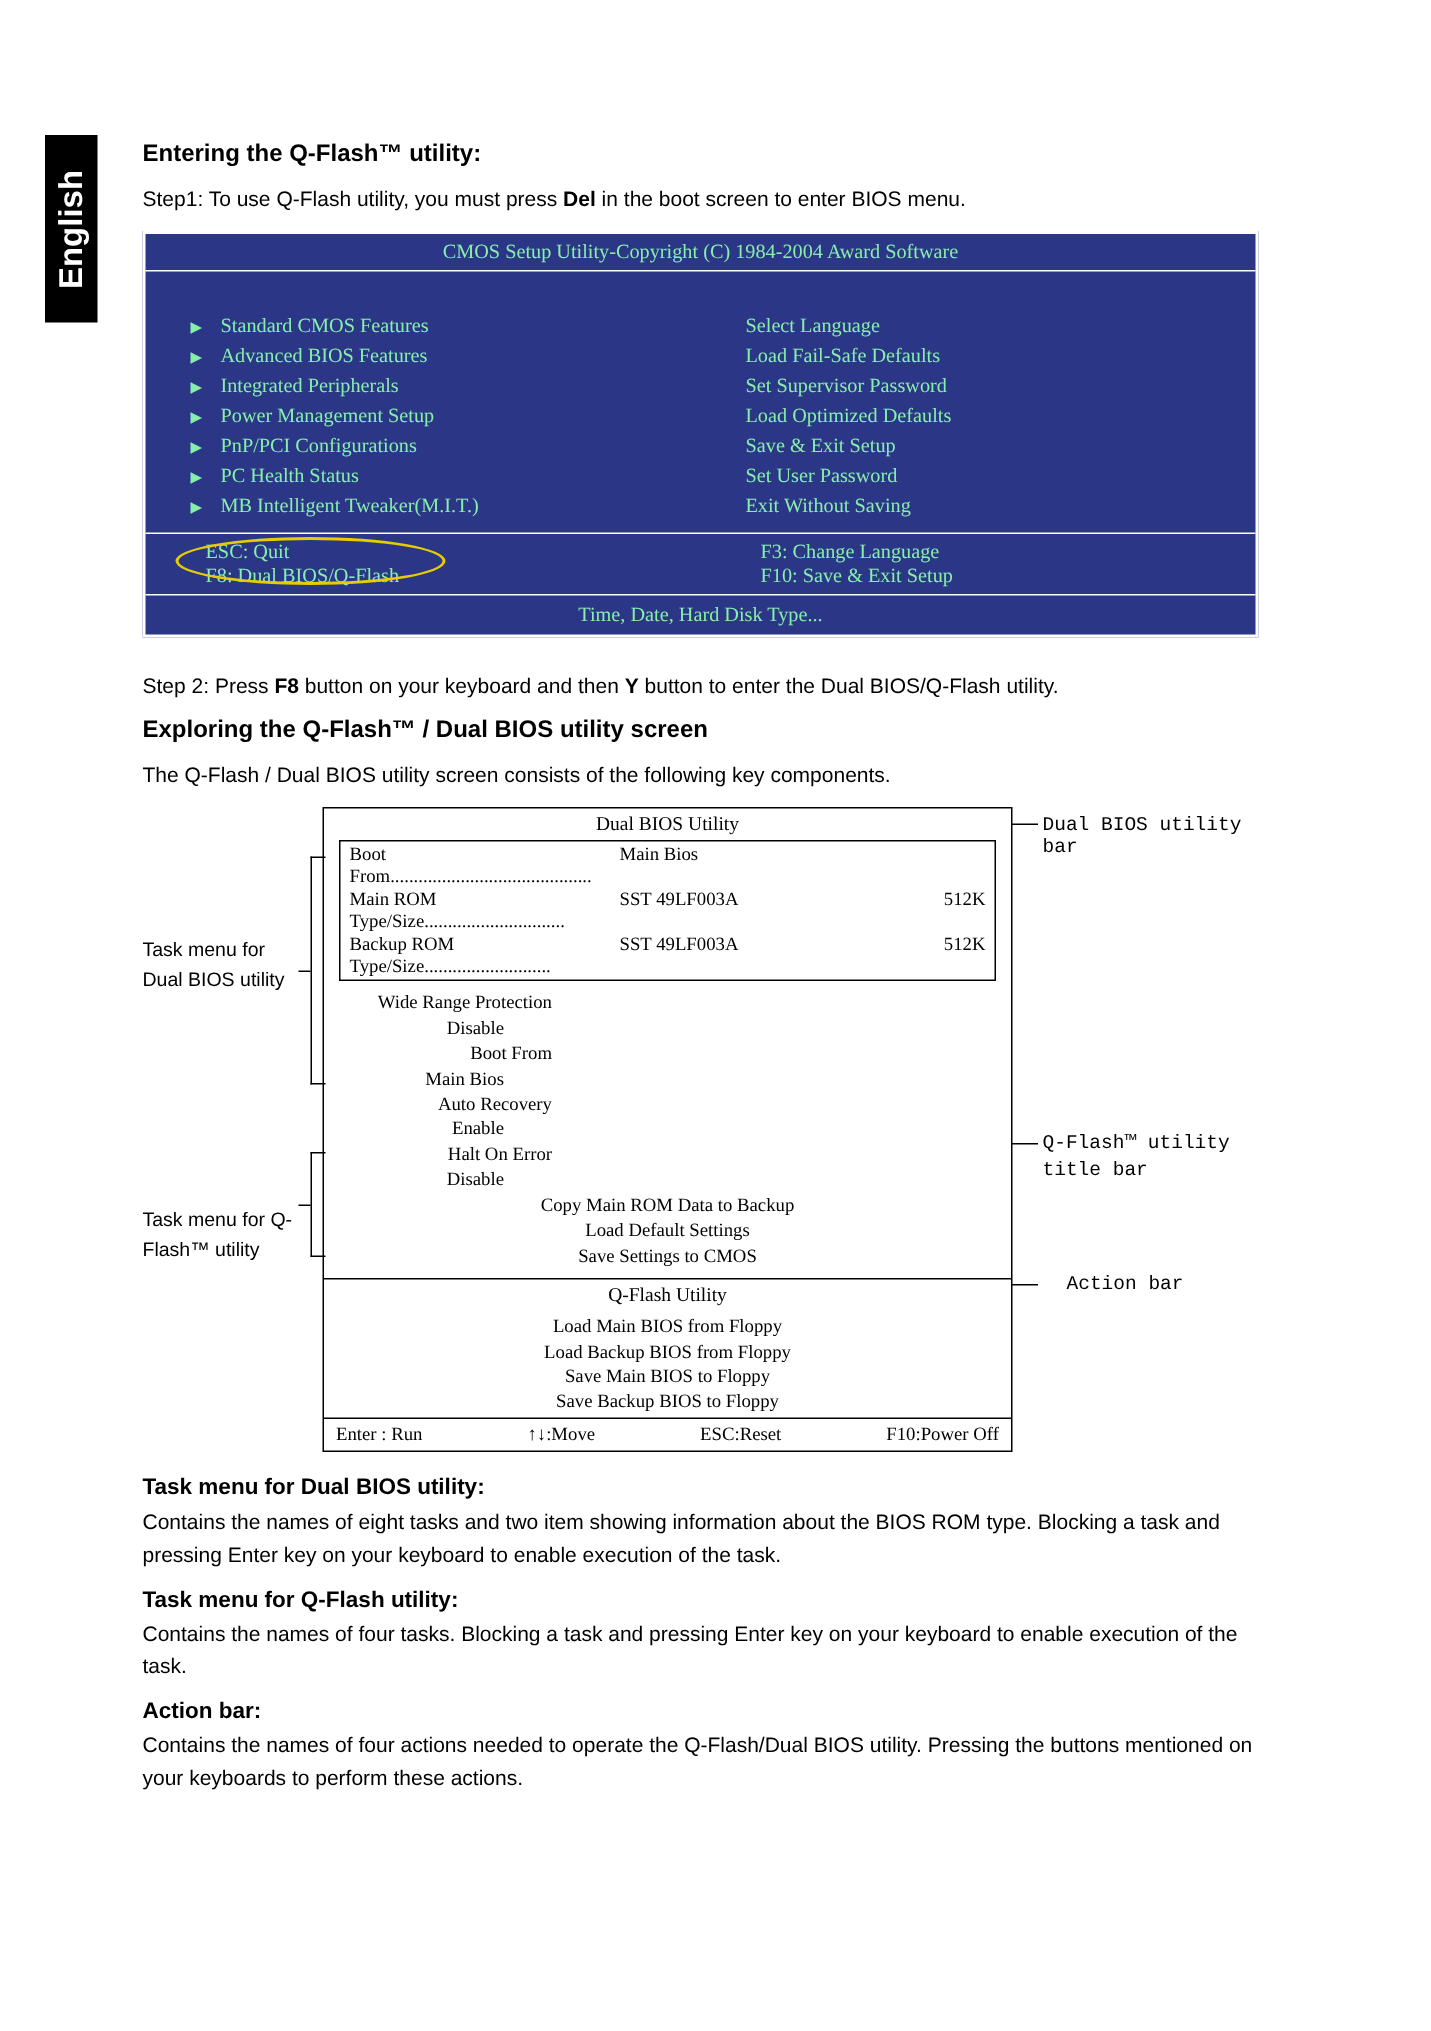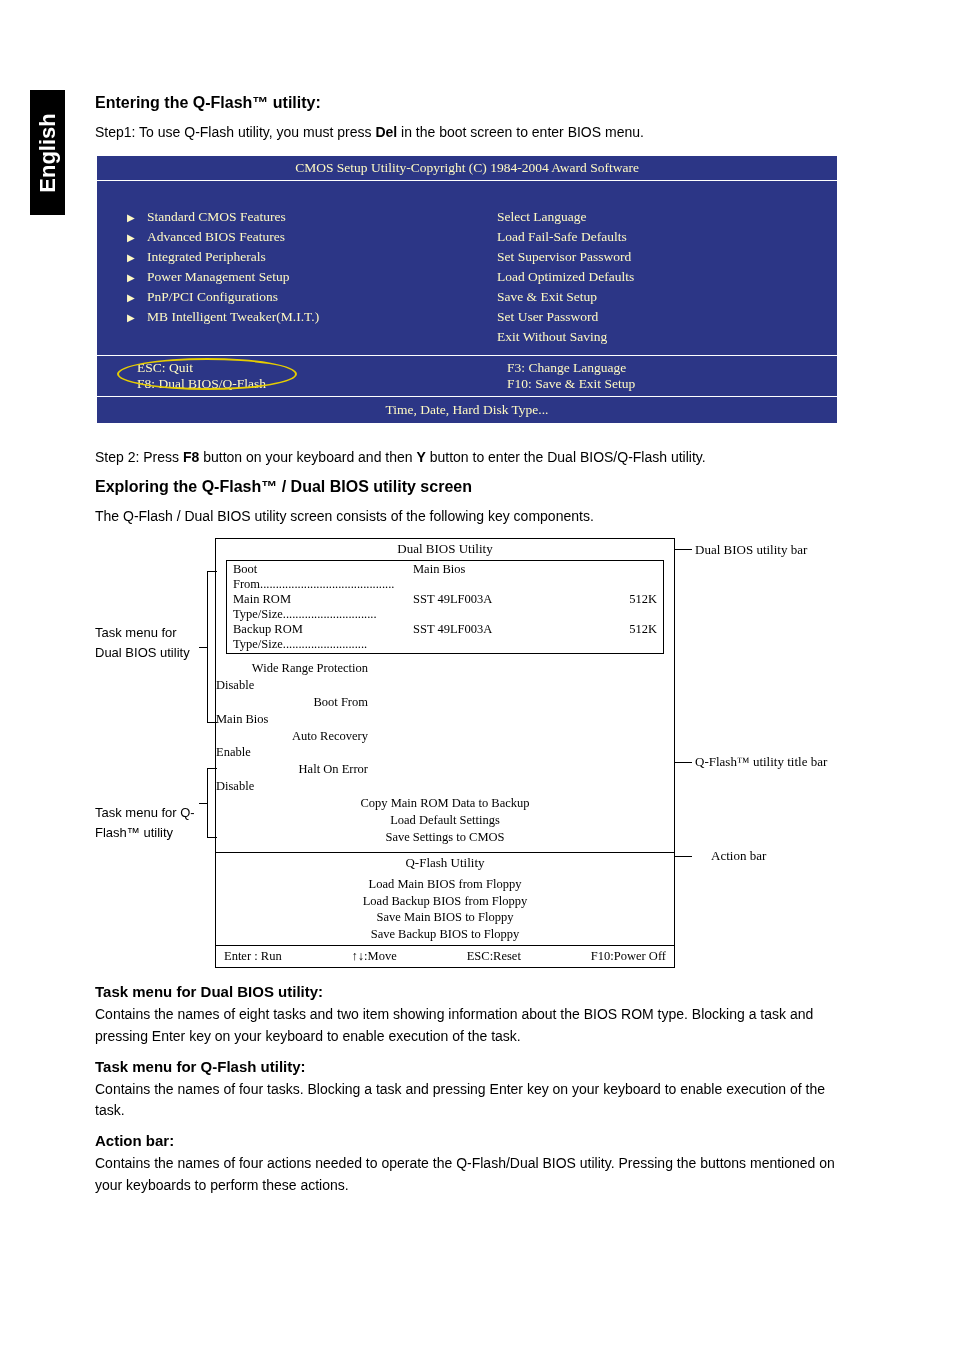--- a/index.html
+++ b/index.html
@@ -42,21 +42,21 @@
       margin-bottom: 10px;
     }
     p.body {
       font-size: 14px;
       line-height: 1.55;
       margin-bottom: 10px;
     }
     .bios-box {
       border: 2px solid #fff;
       background: #2c3686;
-      color: #fef9c3;
+      color: #86efac;
       font-family: "Times New Roman", Times, serif;
       font-size: 13.5px;
       margin-bottom: 22px;
     }
     .bios-title {
       text-align: center;
       padding: 4px 0;
       border-bottom: 1px solid #fff;
     }
     .bios-body {
@@ -124,21 +124,21 @@
       left: 0;
       line-height: 1.5;
     }
     .diag-center {
       border: 1.5px solid #000;
       width: 460px;
       font-size: 13px;
     }
     .diag-right {
       width: 155px;
-      font-family: Liberation Serif, serif;
+      font-family: Liberation Mono, monospace;
       font-size: 13px;
       position: relative;
     }
     .diag-right-label1 { position: absolute; top: 4px; left: 20px; }
     .diag-right-label2 { position: absolute; top: 215px; left: 20px; line-height:1.4;}
     .diag-right-label3 { position: absolute; top: 310px; left: 36px; }
     .dc-title {
       text-align: center;
       padding: 2px 0;
       border-bottom: 1px dashed transparent;
@@ -161,21 +161,21 @@
       font-size: 12.5px;
       line-height: 1.35;
       padding: 2px 0;
     }
     .dc-menu .split {
       display: flex;
       justify-content: center;
       flex-direction: column;
     }
     .dc-menu .split .sl { width: 160px; text-align: right; padding-right: 8px;}
-    .dc-menu .split .sr { width: 120px; text-align: left;}
+    .dc-menu .split .sr { width: 120px; text-align: right;}
     .dc-sep {
       border-top: 1px solid #000;
       margin: 4px 0px 0px 0px;
     }
     .dc-action {
       border-top: 1px solid #000;
       padding: 3px 8px;
       font-size: 12.5px;
       display: flex;
       justify-content: space-between;
@@ -238,20 +238,21 @@
 
   <div class="bios-box">
     <div class="bios-title">CMOS Setup Utility-Copyright (C) 1984-2004 Award Software</div>
     <div class="bios-body">
       <div class="bios-col">
         <div class="bios-item"><span class="tri">▶</span><span>Standard CMOS Features</span></div>
         <div class="bios-item"><span class="tri">▶</span><span>Advanced BIOS Features</span></div>
         <div class="bios-item"><span class="tri">▶</span><span>Integrated Peripherals</span></div>
         <div class="bios-item"><span class="tri">▶</span><span>Power Management Setup</span></div>
         <div class="bios-item"><span class="tri">▶</span><span>PnP/PCI Configurations</span></div>
+        <div class="bios-item"><span class="tri">▶</span><span>PC Health Status</span></div>
         <div class="bios-item"><span class="tri">▶</span><span>MB Intelligent Tweaker(M.I.T.)</span></div>
       </div>
       <div class="bios-col">
         <div class="bios-item"><span>Select Language</span></div>
         <div class="bios-item"><span>Load Fail-Safe Defaults</span></div>
         <div class="bios-item"><span>Set Supervisor Password</span></div>
         <div class="bios-item"><span>Load Optimized Defaults</span></div>
         <div class="bios-item"><span>Save &amp; Exit Setup</span></div>
         <div class="bios-item"><span>Set User Password</span></div>
         <div class="bios-item"><span>Exit Without Saving</span></div>

